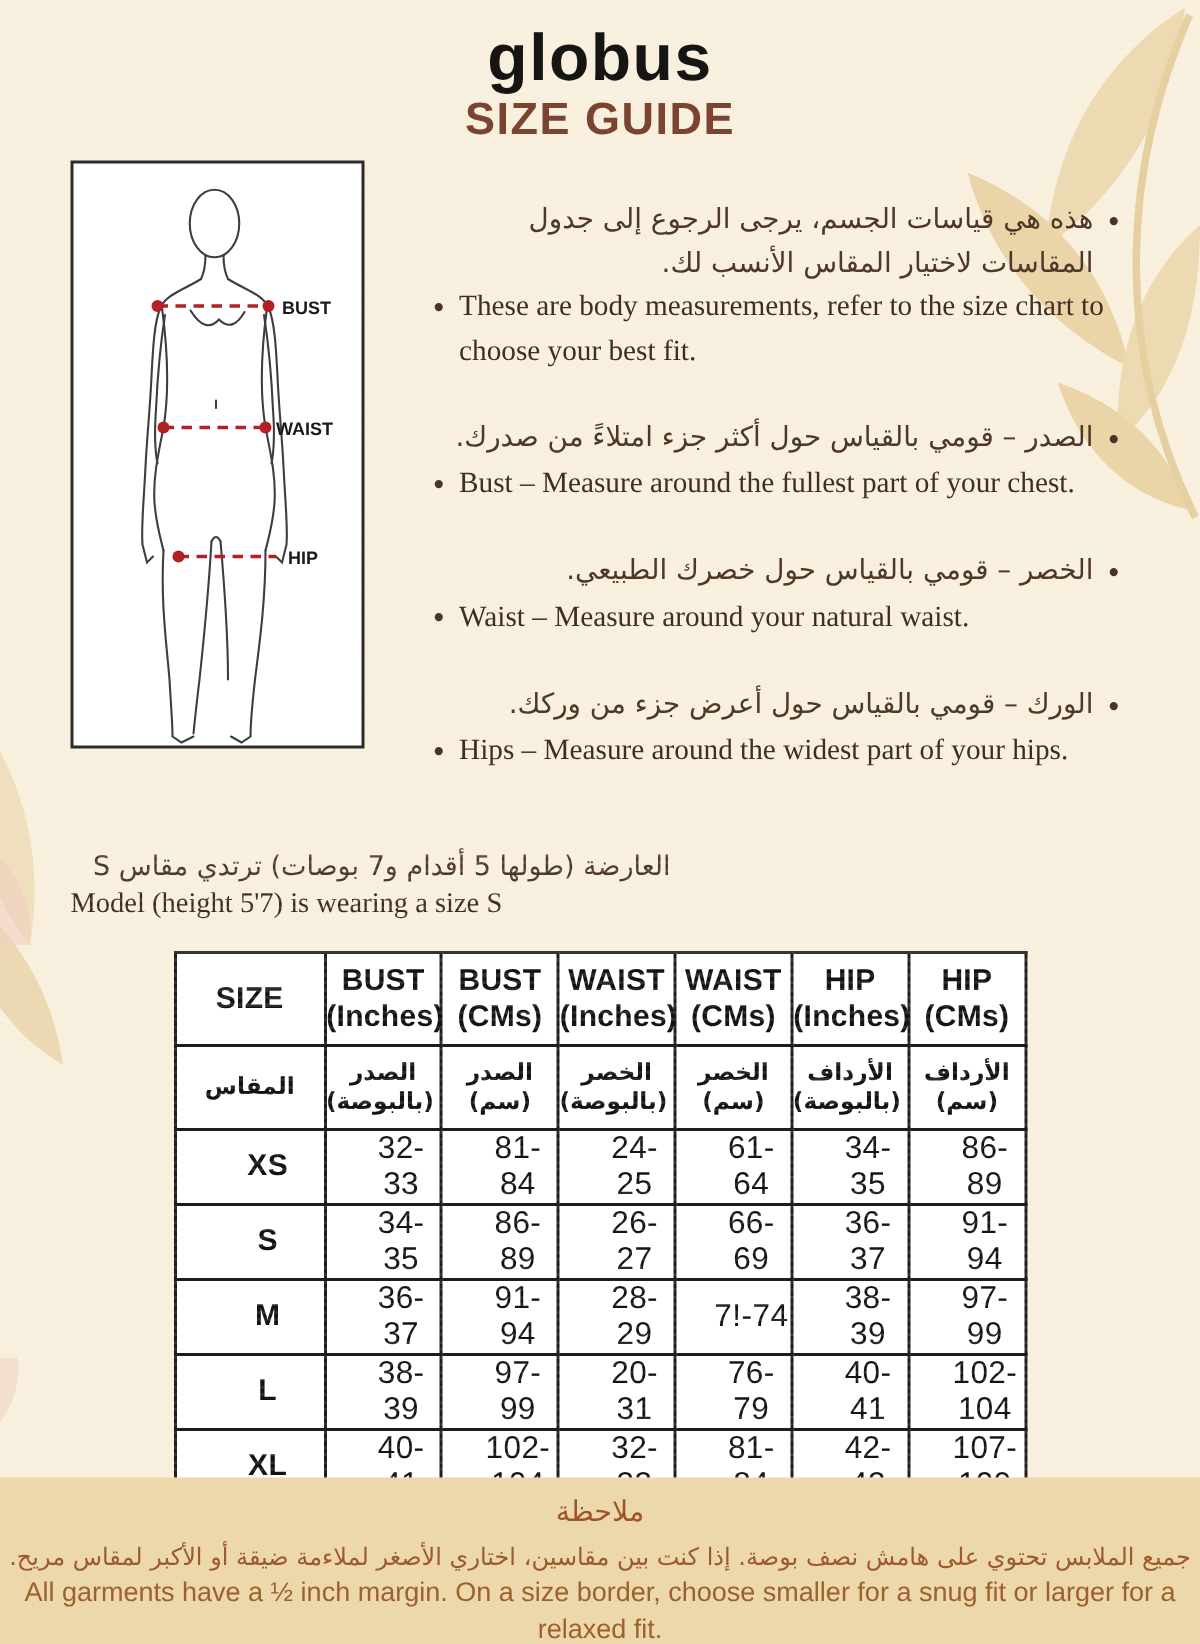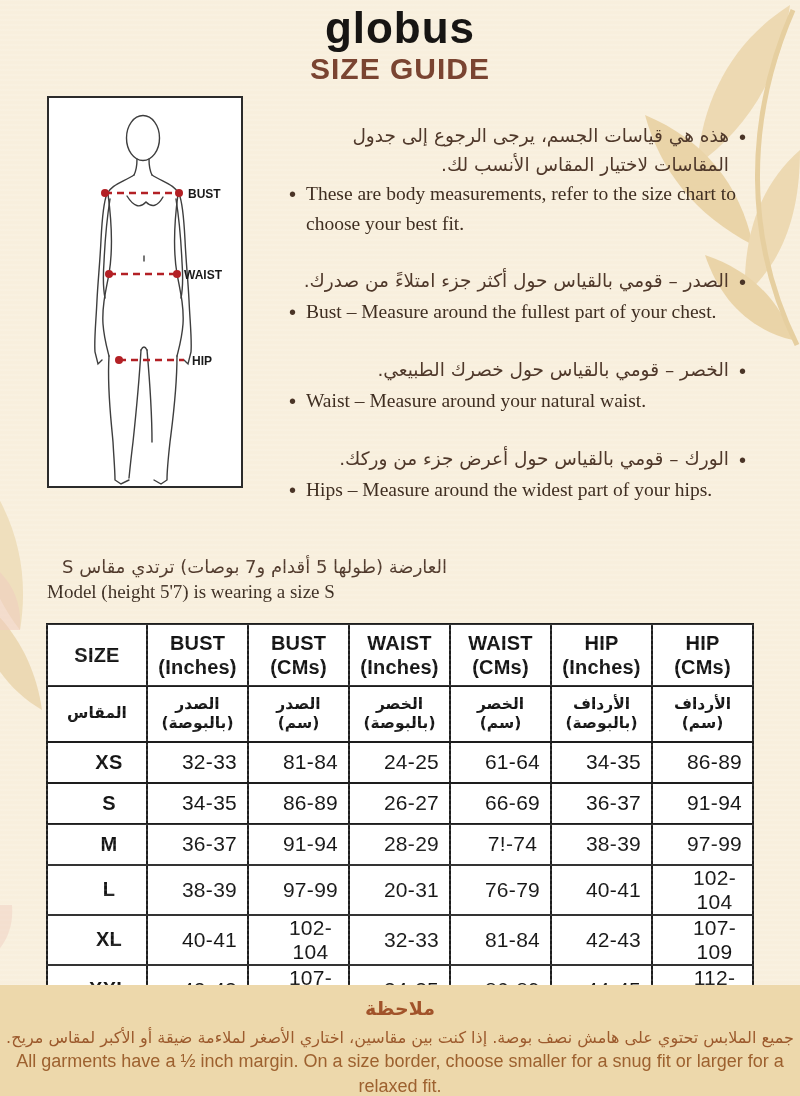--- a/index.html
+++ b/index.html
@@ -14,21 +14,21 @@
     background:repeating-linear-gradient(0deg, rgba(255,255,255,.20) 0 2px, rgba(0,0,0,0) 2px 5px);
     opacity:.5; pointer-events:none;
   }
   .deco { position:absolute; pointer-events:none; }
   .deco-top-right { top:0; right:0; }
   .deco-left-mid { left:-30px; top:470px; }
   .deco-pink { left:-14px; top:560px; opacity:.55; }
   .deco-pink2 { left:-18px; top:905px; opacity:.45; }
 
   
-  .header { position:relative; text-align:center; padding-top:6px; }
+  .header { position:relative; text-align:center; padding-top:17px; }
   .logo { font-size:44px; font-weight:600; letter-spacing:1px; color:#171513; line-height:1.0; }
   .size-guide { font-size:30px; font-weight:700; letter-spacing:1px; color:#7a4431; margin-top:2px; }
 
   
   .main { position:relative; display:flex; padding:0 44px 0 47px; margin-top:10px; }
   .figure-box {
     flex:0 0 196px; width:196px; height:392px;
     background:#ffffff; border:2px solid #2b2b2b; position:relative;
   }
   .bullets { flex:1; padding:26px 0 0 36px; }
@@ -40,38 +40,38 @@
   .bullet.en .txt { font-family:"Liberation Serif", serif; font-size:19.5px; line-height:1.5; color:#3f2e21; }
 
   
   .model-info { padding:20px 0 0 47px; }
   .model-ar { direction:rtl; text-align:right; font-family:"DejaVu Sans", sans-serif; font-size:18px; color:#4f382a; line-height:1.4; width:400px; }
   .model-en { font-family:"Liberation Serif", serif; font-size:19px; color:#3b2c20; line-height:1.4; }
 
   
   table.size-table {
     border-collapse:collapse; table-layout:fixed;
-    width:708px; margin:17px auto 0 auto; background:#ffffff;
+    width:569px; margin:17px auto 0 auto; background:#ffffff;
   }
   .size-table col.c-size { width:100px; }
   .size-table th, .size-table td {
     border:2px solid #1d1d1d; text-align:center; vertical-align:middle;
     color:#131313; background:#fff;
   }
   .size-table thead tr.en-head th { height:62px; font-size:20px; font-weight:700; line-height:1.2; letter-spacing:.2px; }
   .size-table thead tr.ar-head th { height:56px; font-family:"DejaVu Sans", sans-serif; font-size:15.5px; font-weight:700; line-height:1.2; padding:2px 4px; }
   .size-table tbody td { height:41px; font-size:21px; font-weight:400; letter-spacing:.3px;padding-left:24px; }
   .size-table tbody td.size-cell { font-weight:700; font-size:20px; }
 
   
   .note {
     position:absolute; left:0; bottom:0; width:800px; height:111px;
     background:#edd8ab; text-align:center; padding-top:11px;
   }
-  .note-head-ar { font-family:"DejaVu Sans", sans-serif; font-size:19px; font-weight:700; color:#a1532a; line-height:1.35; }
+  .note-head-ar { font-family:"DejaVu Sans", sans-serif; font-size:19px; font-weight:400; color:#a1532a; line-height:1.35; }
   .note-head-en { font-size:21px; font-weight:700; color:#8f4d2c; line-height:1.35; }
   .note-body-ar { direction:rtl; font-family:"DejaVu Sans", sans-serif; font-size:16px; color:#9c5a2d; margin-top:4px; line-height:1.45; }
   .note-body-en { font-size:18px; color:#9d612f; line-height:1.4; }
 </style>
 </head>
 <body>
 
 <div class="page">
 
   <svg class="deco deco-top-right" width="215" height="350" viewBox="0 0 215 350">

